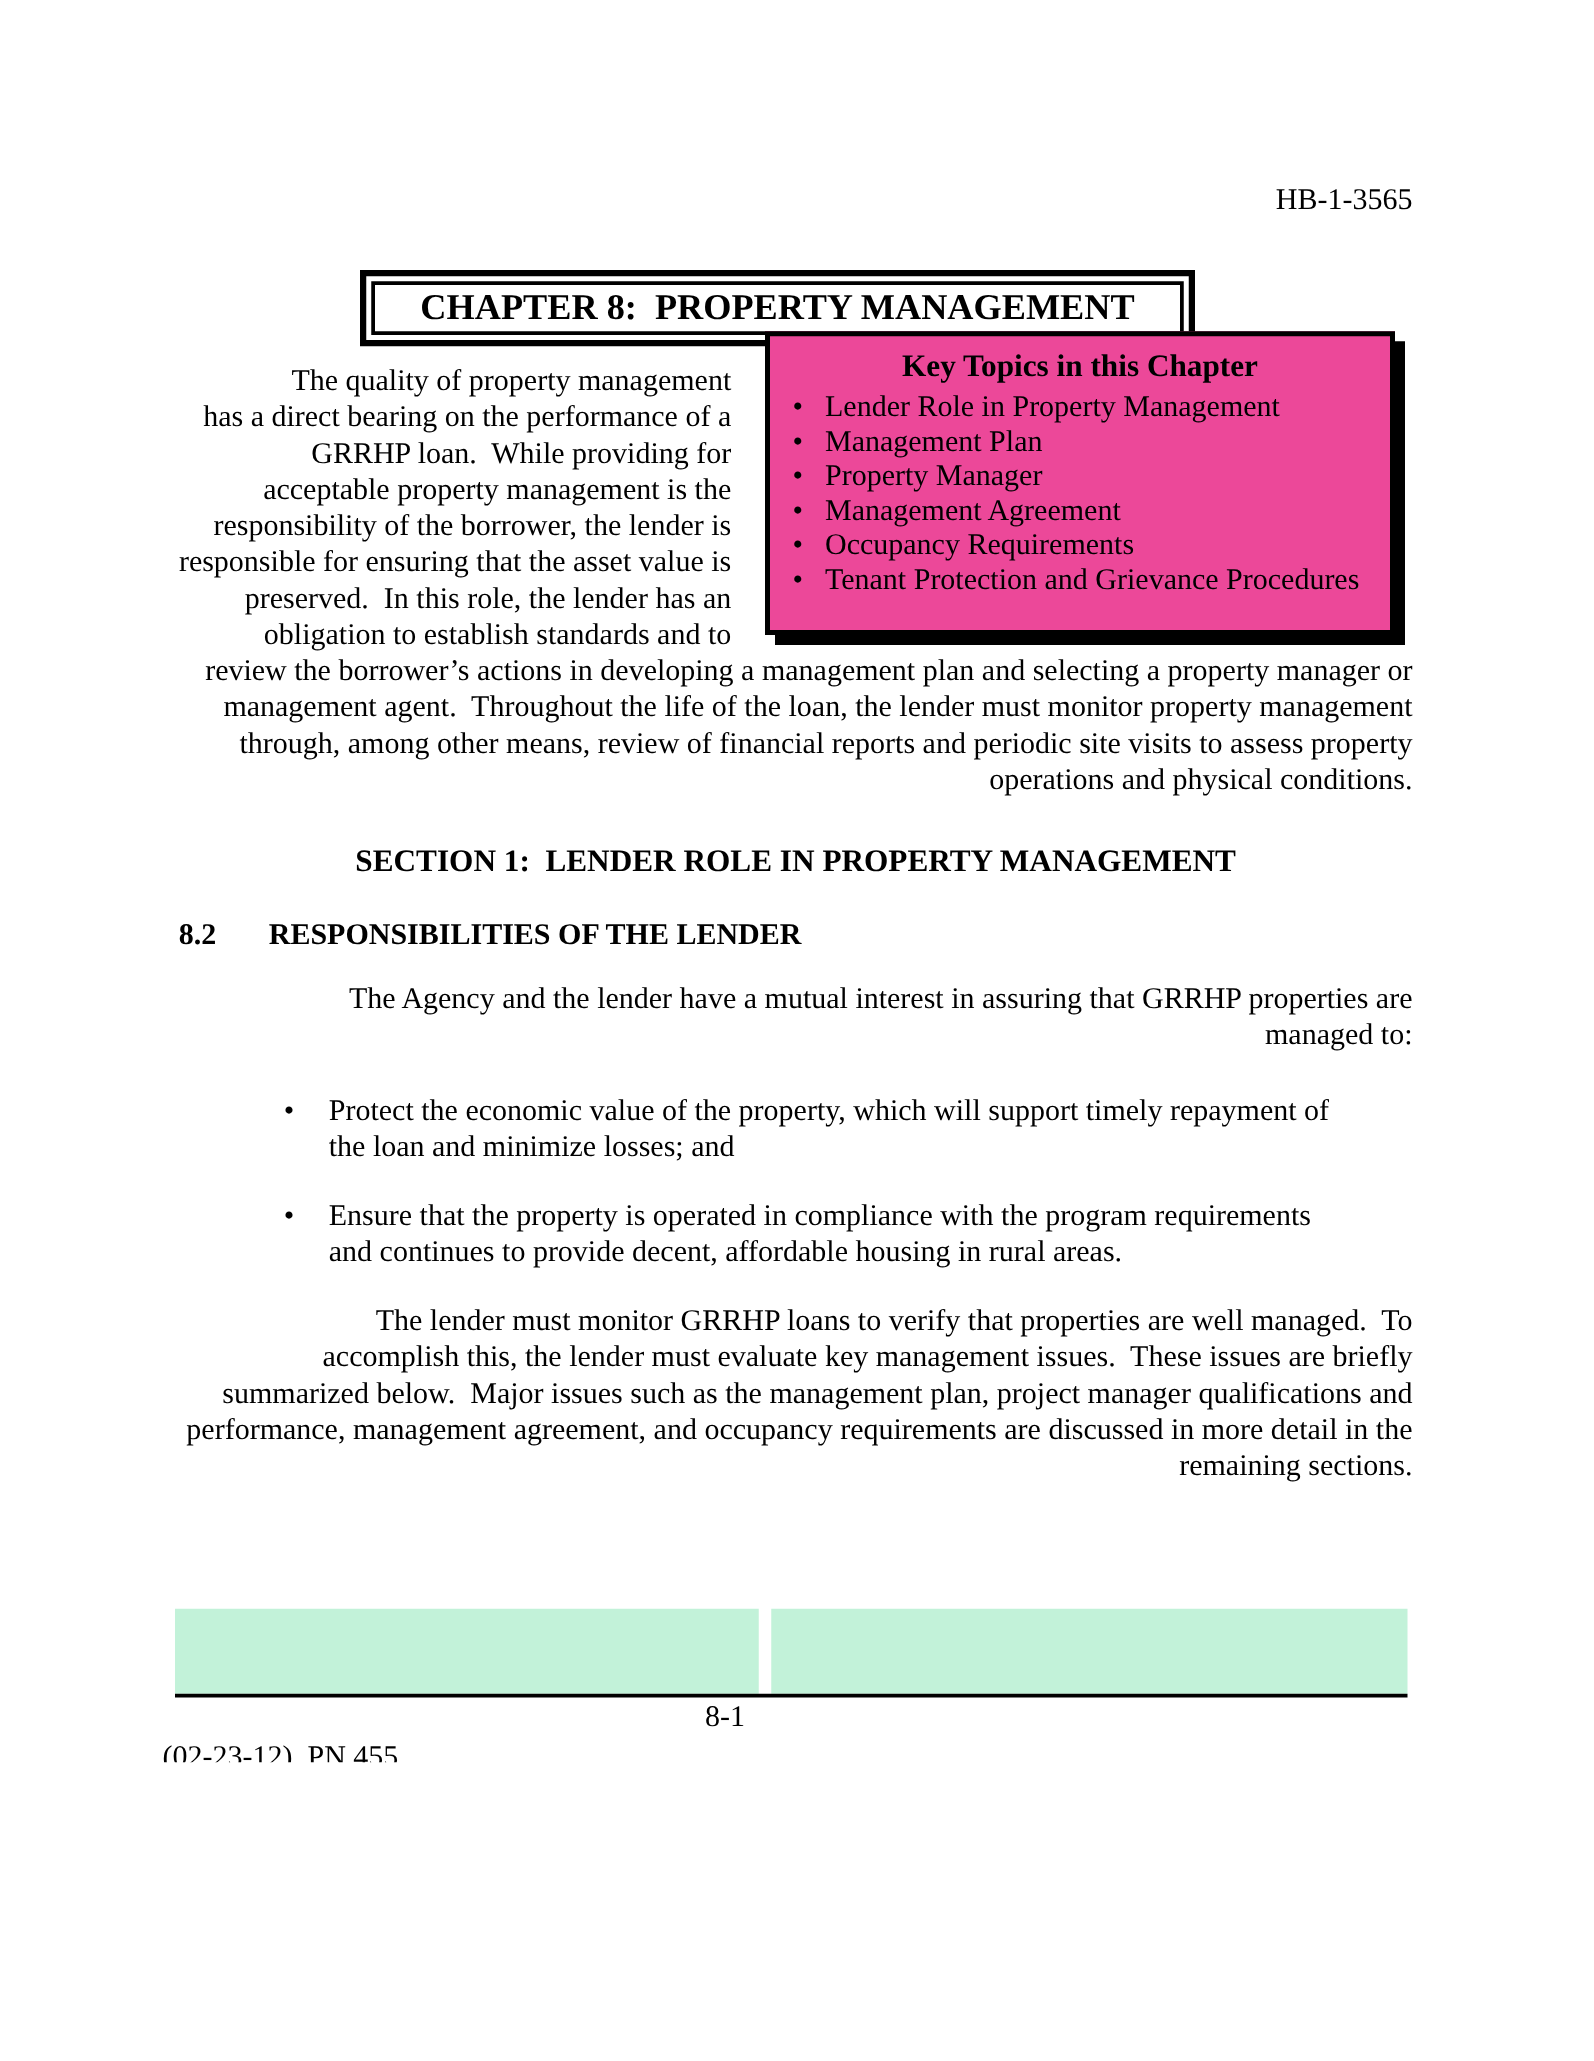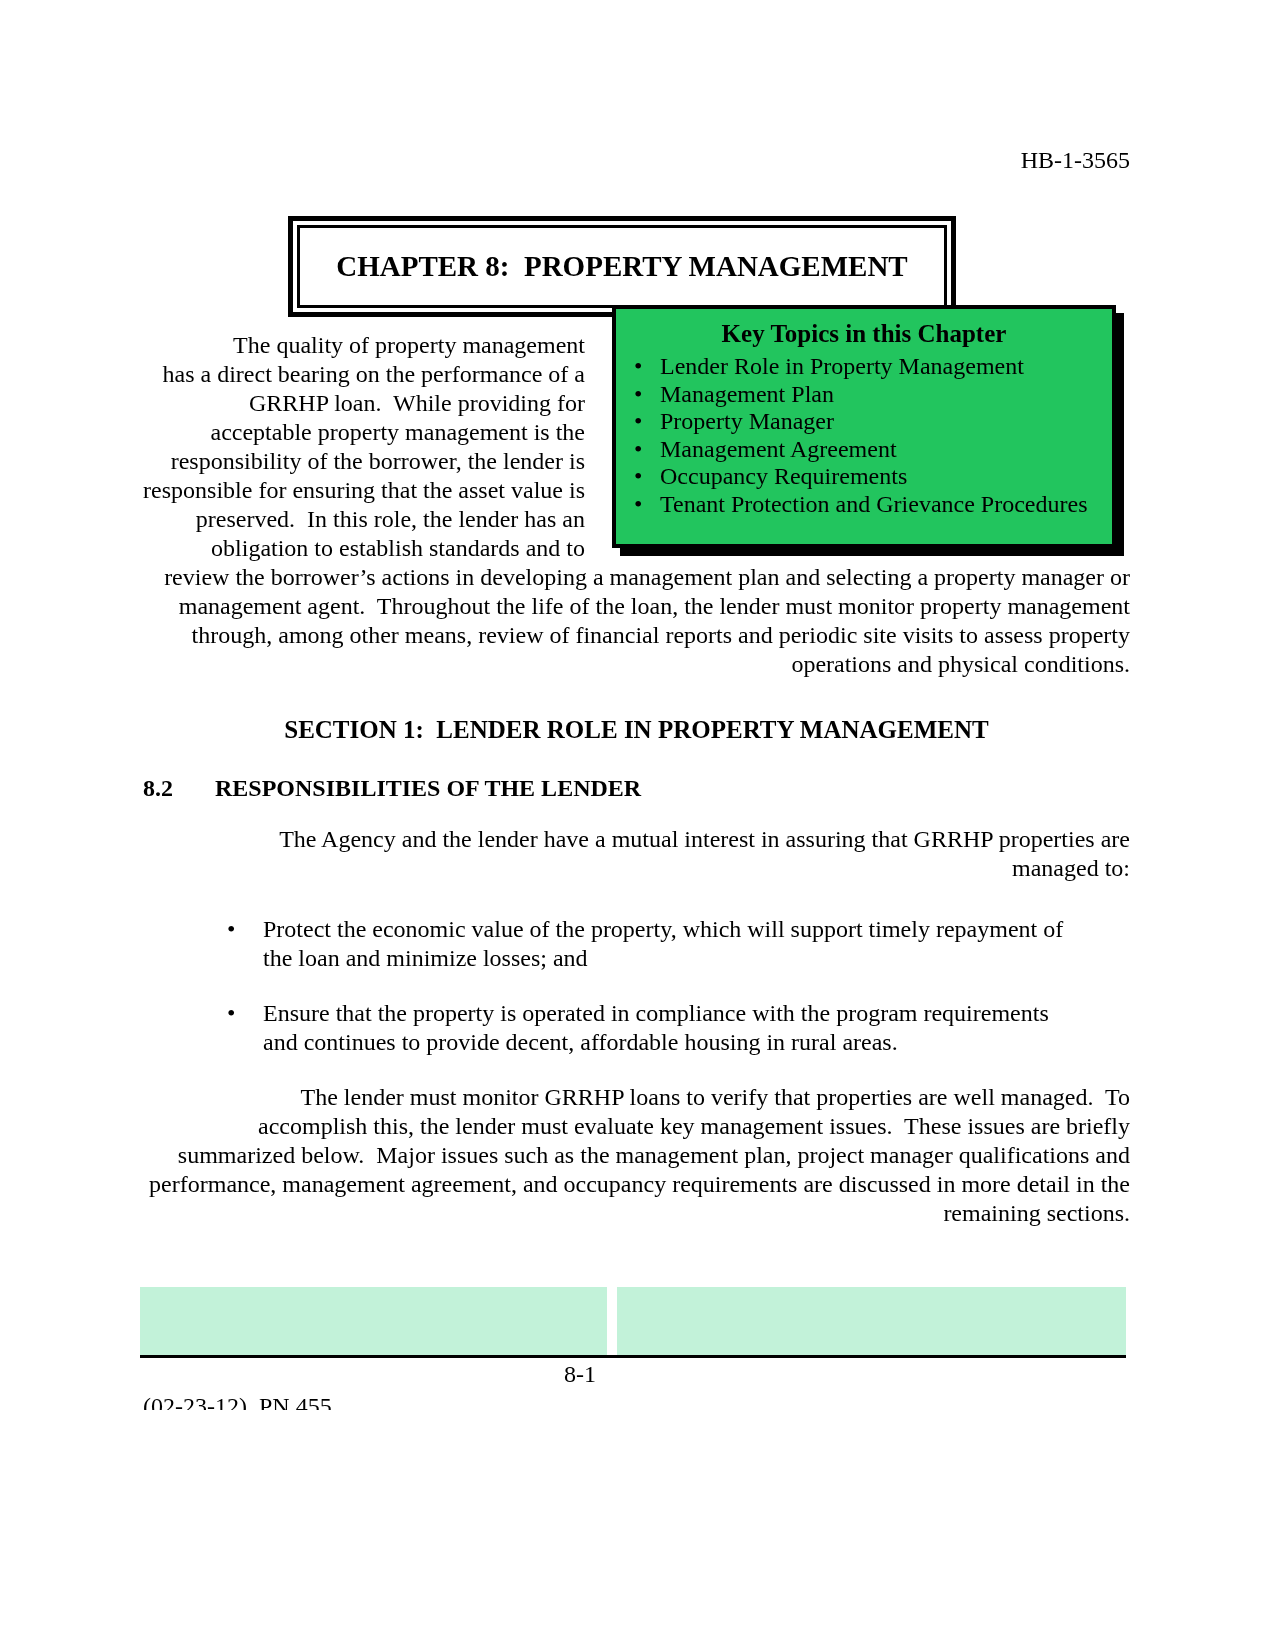--- a/index.html
+++ b/index.html
@@ -24,21 +24,21 @@
   .chapter-box {
     margin:42px 0 0 145px;
     width:668px;
     box-sizing:border-box;
     border:5px solid #000;
     padding:4px;
   }
   .chapter-box-inner {
     border:3px solid #000;
     text-align:center;
-    padding:22px 4px;
+    padding:2px 4px;
   }
   .chapter-title {
     margin:0;
     font-size:29px; line-height:33px;
     font-weight:bold;
   }
 
   .heading-row {
     display:flex;
     font-weight:bold;
@@ -50,21 +50,21 @@
 
   .intro-block { margin-top:14px; }
 
   .key-topics {
     float:right;
     width:504px;
     box-sizing:border-box;
     margin:-26px 14px 8px 27px;
     border:4px solid #000;
     box-shadow:8px 8px 0 0 #000;
-    background:#22c55e;
+    background:#ec4899;
     padding:10px 0 26px 0;
   }
   .kt-title {
     text-align:center;
     font-weight:bold;
     font-size:25px; line-height:29px;
     margin-bottom:5px;
   }
   .kt-list { list-style:none; margin:0; padding:0 8px 0 44px; }
   .kt-list li { position:relative; font-size:24px; line-height:27.5px; }
@@ -106,21 +106,21 @@
     left:140px; top:1355px;
     width:986px; height:3px;
     background:#000;
   }
   .page-num {
     position:absolute;
     left:520px; top:1360px; width:120px;
     text-align:center;
     font-size:24px; line-height:28px;
   }
-  .pn-line { position:absolute; left:143px; font-size:24px; line-height:28px; }
+  .pn-line { position:absolute; left:130px; font-size:24px; line-height:28px; }
   .pn-1 { top:1392px; }
   .pn-2 { top:1424px;margin-left:28px; }
 </style>
 </head>
 <body>
 
 <div class="page">
 
   <div class="doc-code" data-bind="header.doc_code">HB-1-3565</div>
 

